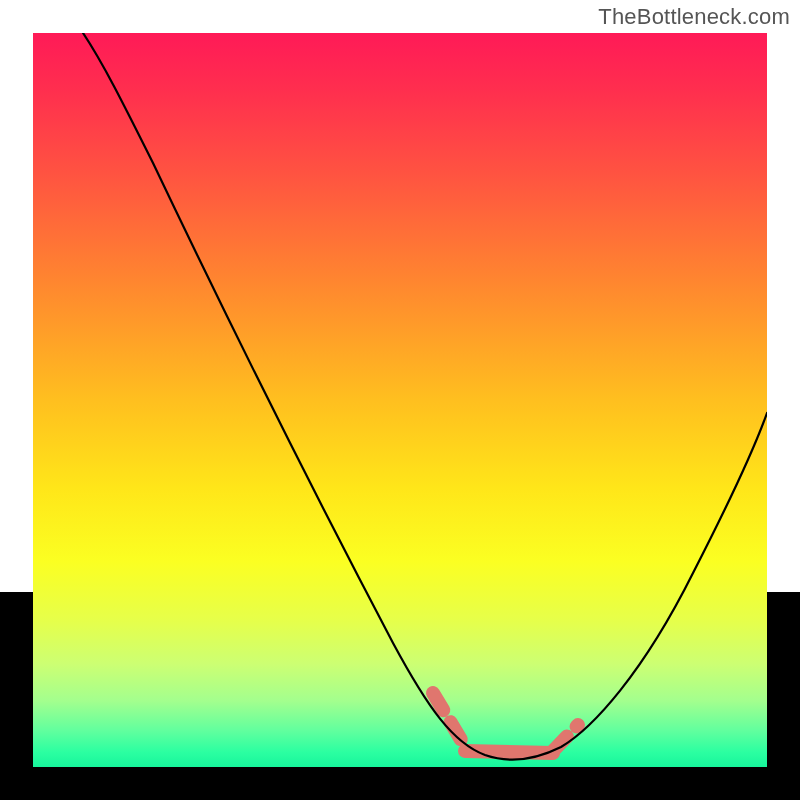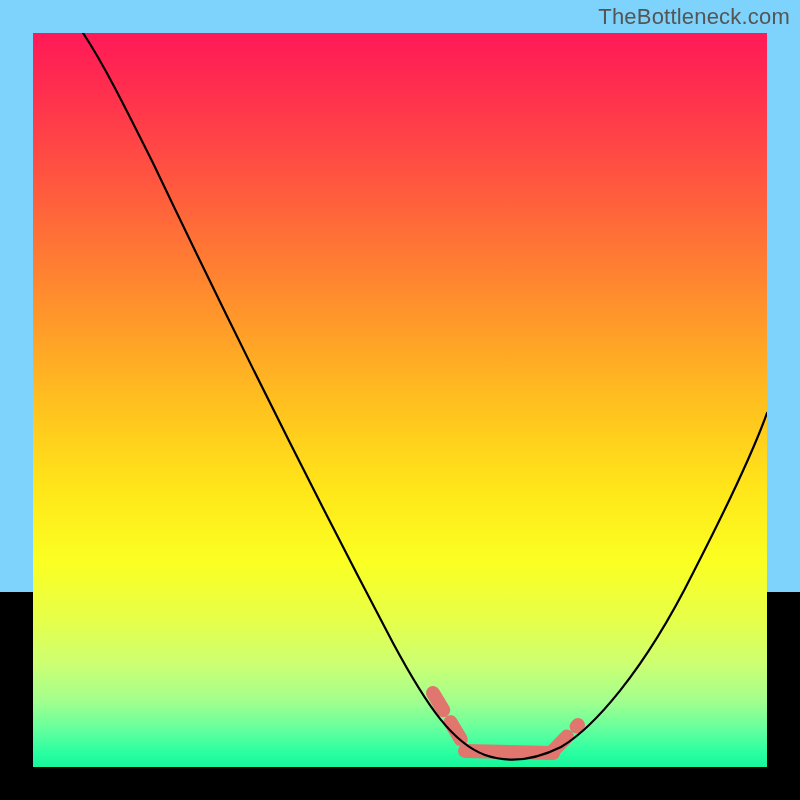--- a/index.html
+++ b/index.html
@@ -8,21 +8,21 @@
     width: 800px;
     height: 800px;
     background: #000;
     overflow: hidden;
     font-family: Arial, Helvetica, sans-serif;
   }
   .frame {
     position: relative;
     width: 800px;
     height: 592px;
-    background: #7dd3fc;
+    background: #ffffff;
   }
   .watermark {
     position: absolute;
     top: 4px;
     right: 10px;
     color: #555;
     font-size: 22px;
     font-weight: 400;
     letter-spacing: 0.2px;
     z-index: 10;

